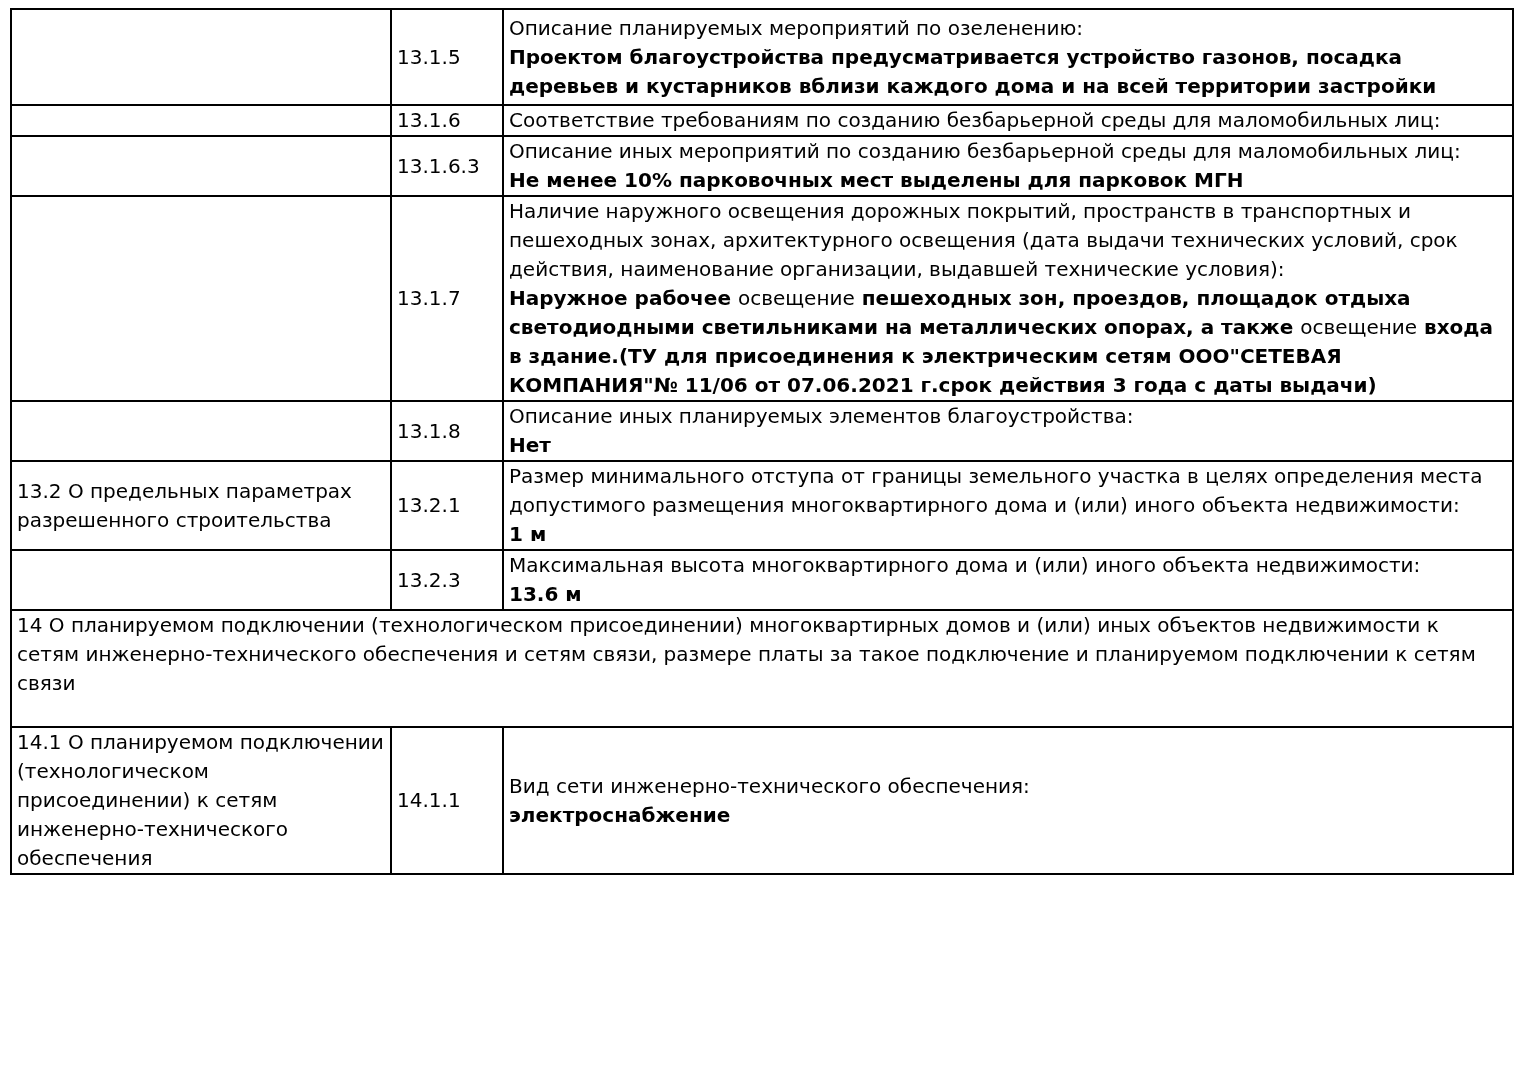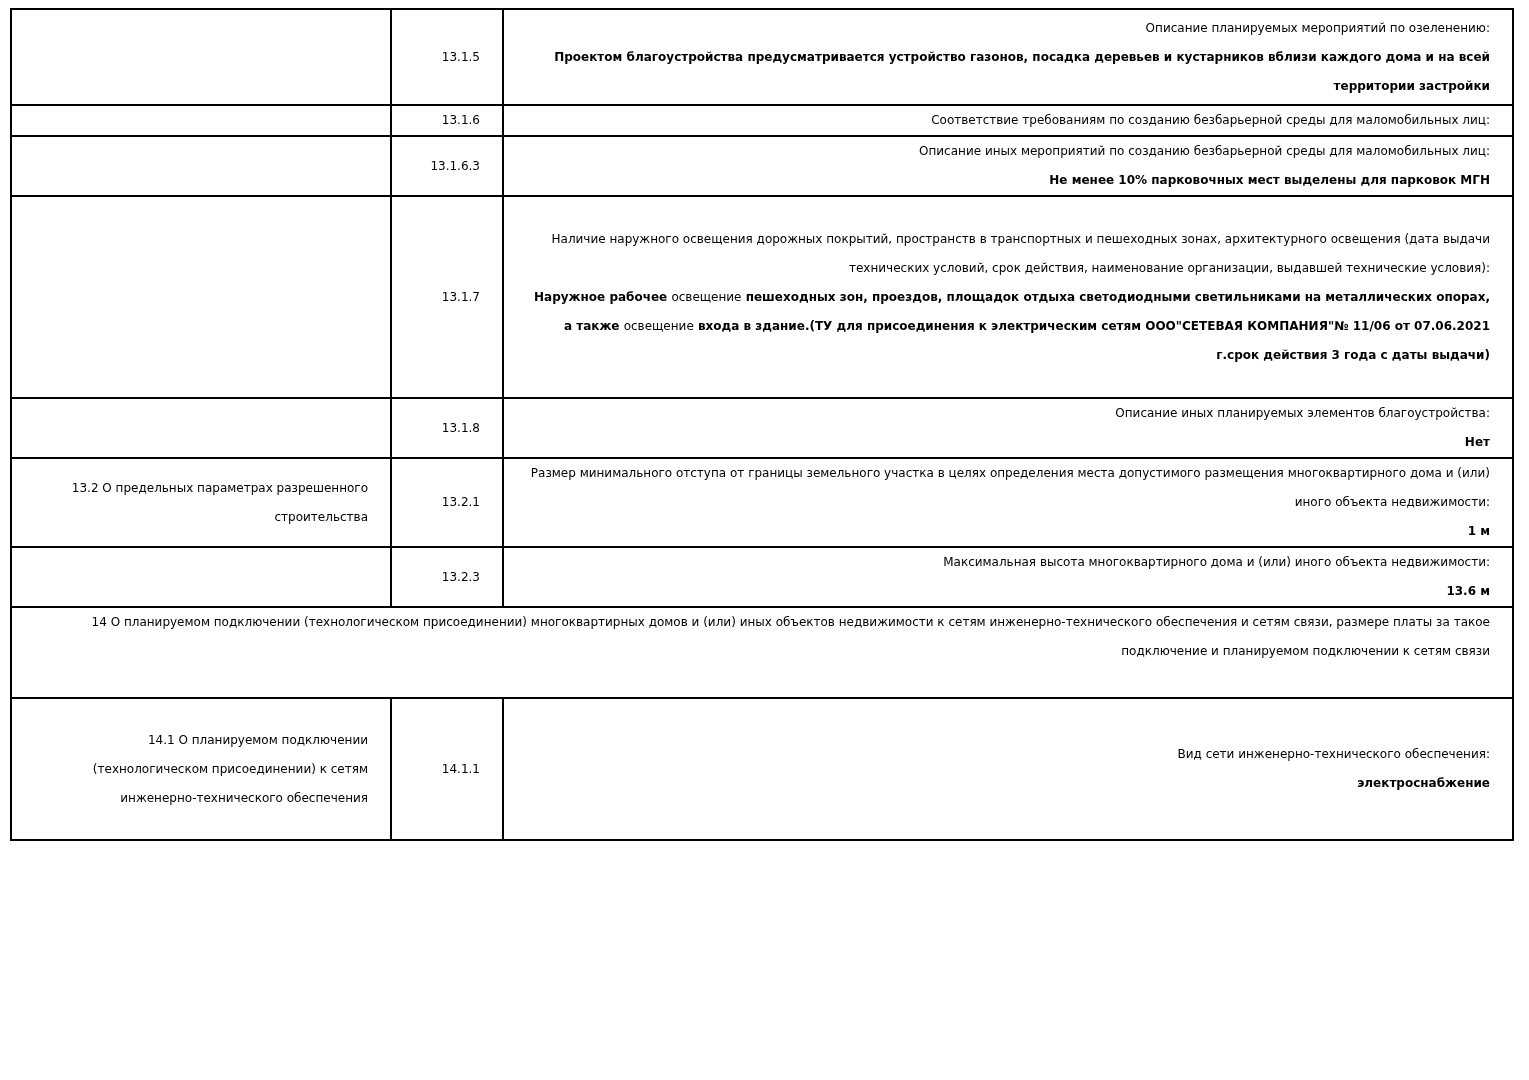--- a/index.html
+++ b/index.html
@@ -15,26 +15,25 @@
   table.decl {
     position: absolute;
     left: 10px;
     top: 8px;
     width: 1504px;
     border-collapse: collapse;
     table-layout: fixed;
   }
   td {
     border: 2px solid #000000;
-    padding: 0 22px;
-    font-size: 12px;
+    padding: 0 5px;
+    font-size: 20px;
     line-height: 29px;
     vertical-align: middle;
     word-wrap: break-word;
-    text-align: right;
   }
   td.section-head { vertical-align: top; }
   .val, .b { font-weight: bold; }
   .r { font-weight: normal; }
 </style>
 </head>
 <body>
 
 <table class="decl">
   <colgroup>
@@ -91,21 +90,21 @@
         </td>
       </tr>
       <tr style="height: 58px;">
         <td></td>
         <td>13.2.3</td>
         <td>
           <div>Максимальная высота многоквартирного дома и (или) иного объекта недвижимости:</div>
           <div class="val">13.6 м</div>
         </td>
       </tr>
-      <tr style="height: 91px;">
+      <tr style="height: 117px;">
         <td colspan="3" class="section-head">14 О планируемом подключении (технологическом присоединении) многоквартирных домов и (или) иных объектов недвижимости к сетям инженерно-технического обеспечения и сетям связи, размере платы за такое подключение и планируемом подключении к сетям связи</td>
       </tr>
       <tr style="height: 142px;">
         <td>14.1 О планируемом подключении (технологическом присоединении) к сетям инженерно-технического обеспечения</td>
         <td>14.1.1</td>
         <td>
           <div>Вид сети инженерно-технического обеспечения:</div>
           <div class="val">электроснабжение</div>
         </td>
       </tr>

